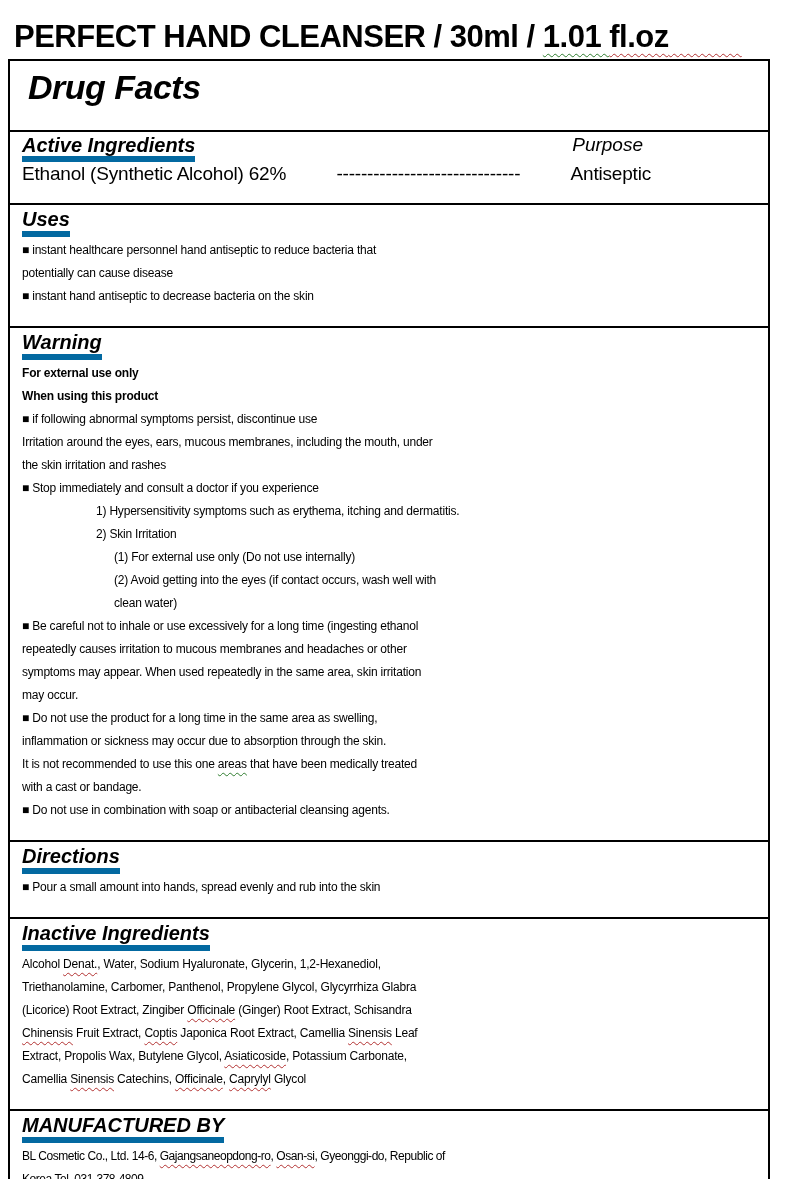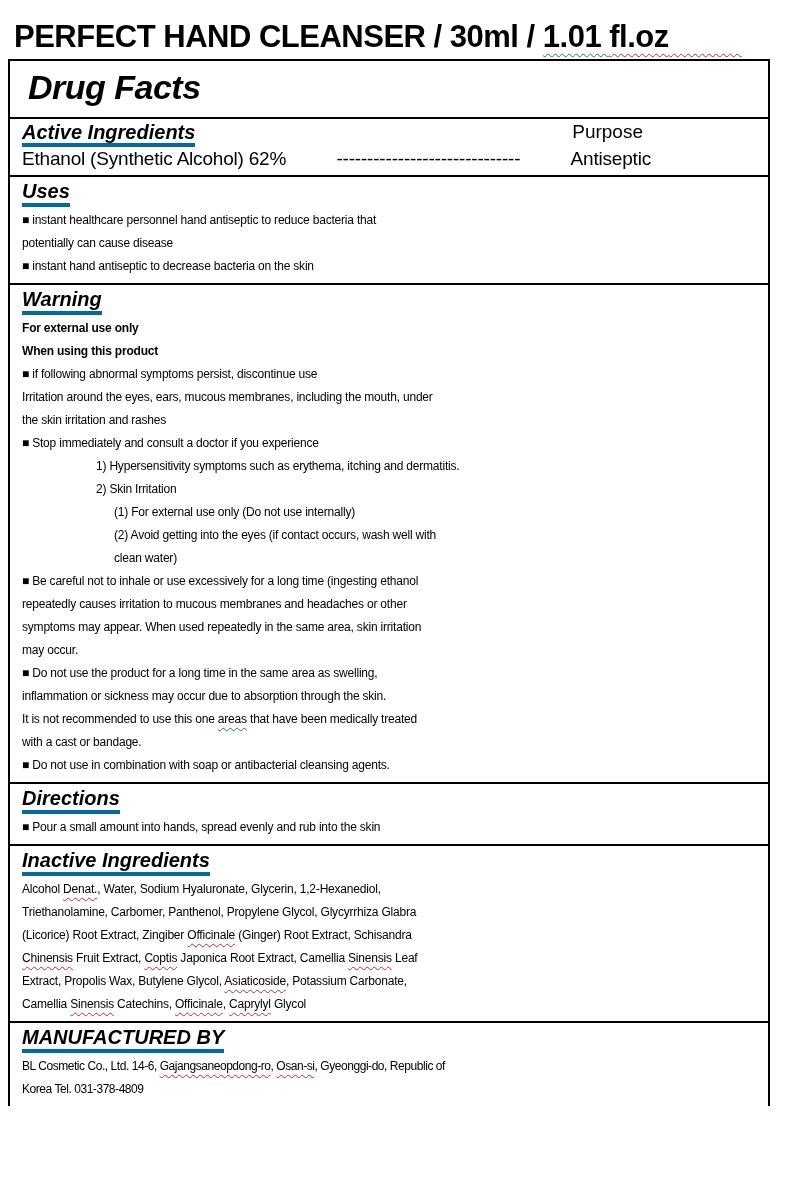--- a/index.html
+++ b/index.html
@@ -21,53 +21,53 @@
     white-space: nowrap;
     line-height: 36px;
   }
   
   .box {
     margin-left: 8px;
     width: 758px;
     border: 2px solid #000;
     border-bottom: none;
   }
-  .section { padding: 2px 12px 5px 12px; }
+  .section { padding: 2px 12px 18px 12px; }
   .section + .section { border-top: 2px solid #000; }
   .df-title {
     font-size: 34px;
     font-weight: bold;
     font-style: italic;
     letter-spacing: -0.5px;
     line-height: 44px;
     padding: 2px 0 3px 6px;
   }
   .heading {
     display: inline-block;
     font-size: 20px;
     font-weight: bold;
     font-style: italic;
     line-height: 24px;
-    border-bottom: 4px solid #0369a1;
+    border-bottom: 6px solid #0369a1;
     margin-bottom: 2px;
   }
   .body-line, .para {
     font-size: 12px;
     line-height: 23px;
     letter-spacing: -0.2px;
     white-space: pre-line;
   }
   .bold { font-weight: bold; }
   .ind1 { margin-left: 74px; }
   .ind2 { margin-left: 92px; }
   .tight { letter-spacing: -0.45px; }
   
   .ai-head-row { display: flex; justify-content: space-between; padding-right: 113px; line-height: 22px; }
   .ai-head-row .heading { line-height: 22px; margin-bottom: 0; }
-  .purpose-label { font-size: 19px; }
+  .purpose-label { font-style: italic; font-size: 19px; }
   .ai-val-row { display: flex; justify-content: space-between; padding-right: 105px; font-size: 19px; line-height: 23px; letter-spacing: -0.2px; }
   
   .wavy-red, .wavy-green {
     text-decoration-line: underline;
     text-decoration-style: wavy;
     text-decoration-thickness: 1px;
     text-underline-offset: 4px;
     text-decoration-skip-ink: none;
   }
   .wavy-red   { text-decoration-color: var(--spell-red, #b23232); }

